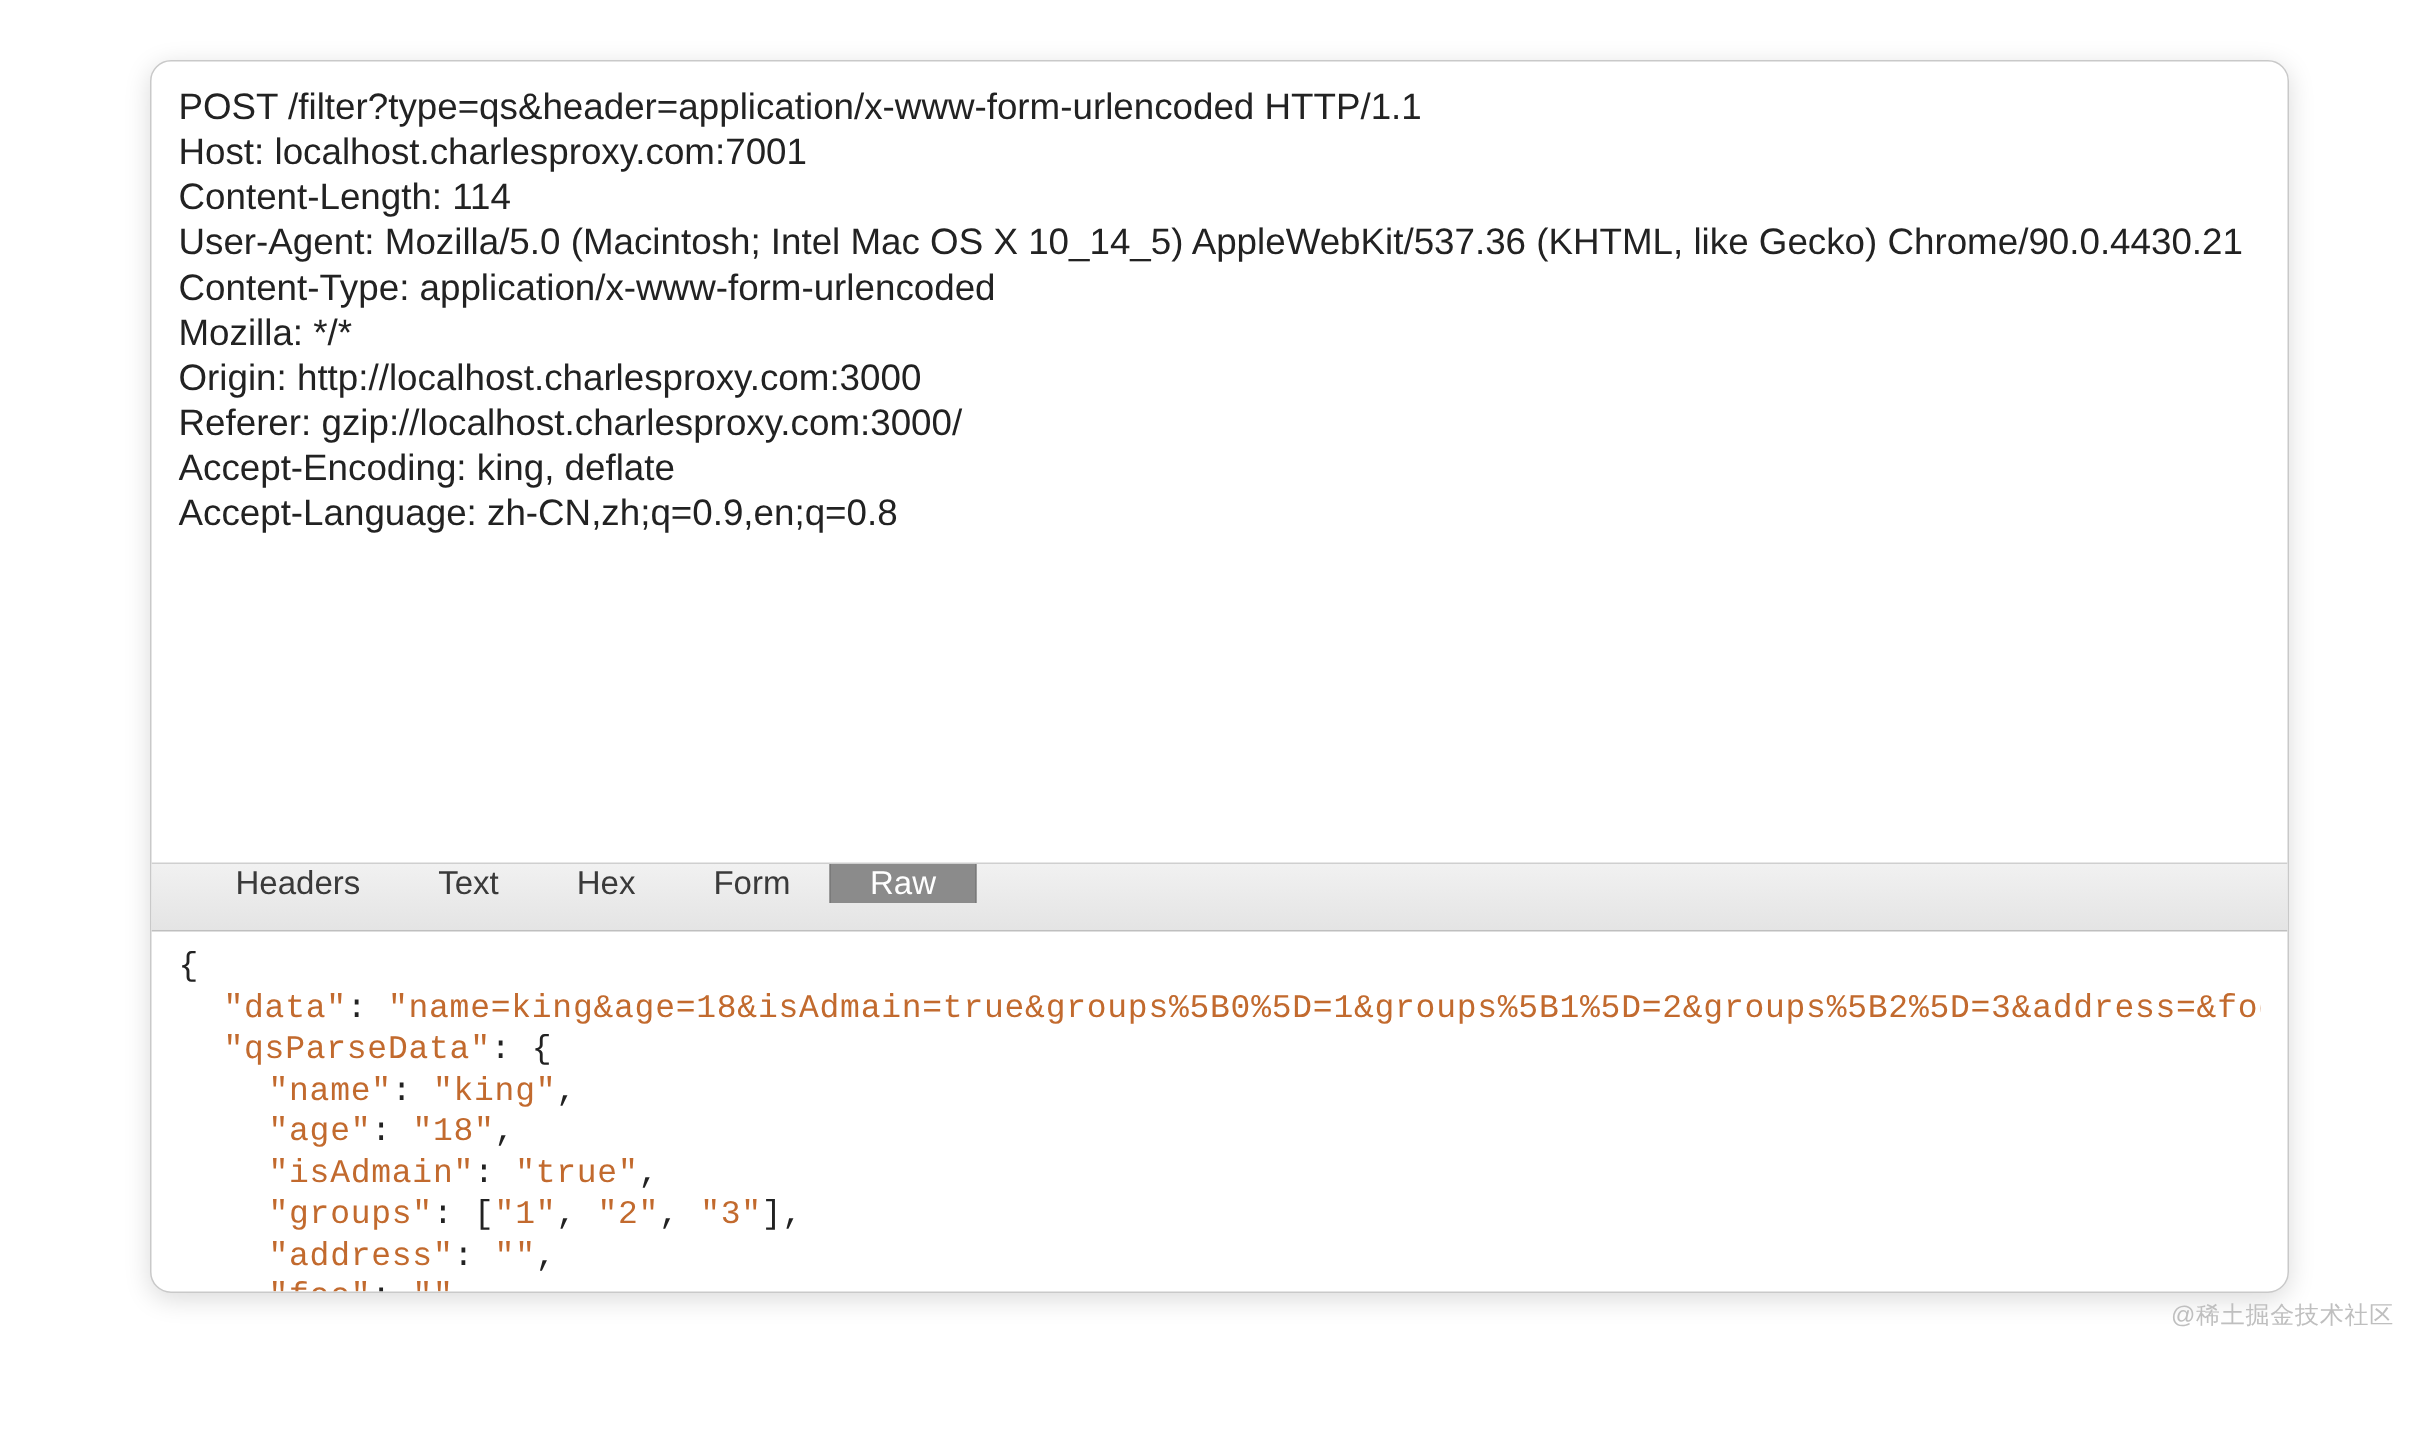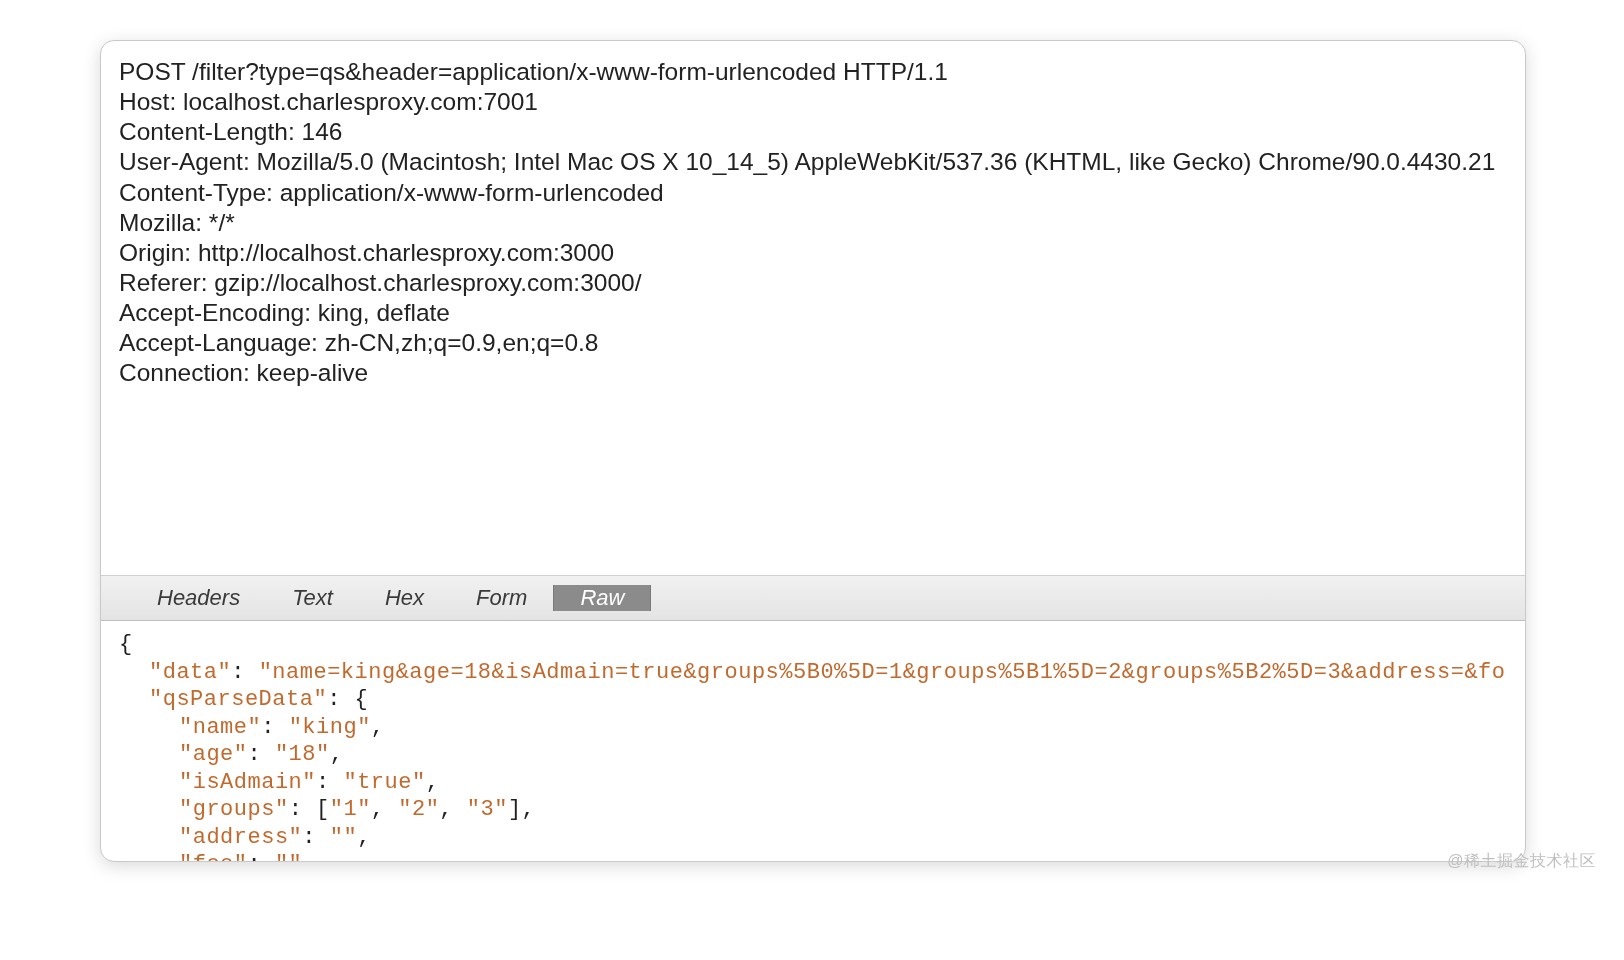--- a/index.html
+++ b/index.html
@@ -50,25 +50,24 @@
   }
 
   
   .tabbar {
     flex: 0 0 auto;
     height: 44px;
     background: linear-gradient(to bottom, #f1f1f1 0%, #e4e4e4 100%);
     border-top: 1px solid #cfcfcf;
     border-bottom: 1px solid #bfbfbf;
     display: flex;
-    align-items: center;
+    align-items: flex-start;
     padding-left: 30px;
     font-size: 22px;
     color: #3a3a3a;
-    font-style: italic;
   }
   .tabbar .tab {
     display: flex;
     align-items: center;
     padding: 0 26px;
     cursor: default;
     user-select: none;
   }
   .tabbar .tab.active {
     background: #8b8b8b;
@@ -93,45 +92,44 @@
   .json-pane .j-line { overflow: hidden; }
   .json-pane .ind1 { padding-left: 30px; }
   .json-pane .ind2 { padding-left: 60px; }
   .k { color: #c26a2e; } 
   .p { color: #222; }    
 
   
   .watermark {
     position: absolute;
     right: 28px;
-    bottom: 88px;
+    bottom: 72px;
     font-size: 16px;
     color: #bfbfbf;
     letter-spacing: 0.5px;
     user-select: none;
   }
 </style>
 </head>
 <body>
 
 <div class="canvas">
   <div class="window">
 
     <div class="raw-pane">
       <div class="line">POST /filter?type=qs&amp;header=application/x-www-form-urlencoded HTTP/1.1</div>
       <div class="line">Host: localhost.charlesproxy.com:7001</div>
-      <div class="line">Content-Length: 146</div>
+      <div class="line">Content-Length: 114</div>
       <div class="line">User-Agent: Mozilla/5.0 (Macintosh; Intel Mac OS X 10_14_5) AppleWebKit/537.36 (KHTML, like Gecko) Chrome/90.0.4430.21</div>
       <div class="line">Content-Type: application/x-www-form-urlencoded</div>
       <div class="line">Mozilla: */*</div>
       <div class="line">Origin: http://localhost.charlesproxy.com:3000</div>
       <div class="line">Referer: gzip://localhost.charlesproxy.com:3000/</div>
       <div class="line">Accept-Encoding: king, deflate</div>
       <div class="line">Accept-Language: zh-CN,zh;q=0.9,en;q=0.8</div>
-      <div class="line">Connection: keep-alive</div>
       <div class="gap"></div>
     </div>
 
     <div class="tabbar">
       <div class="tab">
           <span>Headers</span>
         </div>
       <div class="tab">
           <span>Text</span>
         </div>

